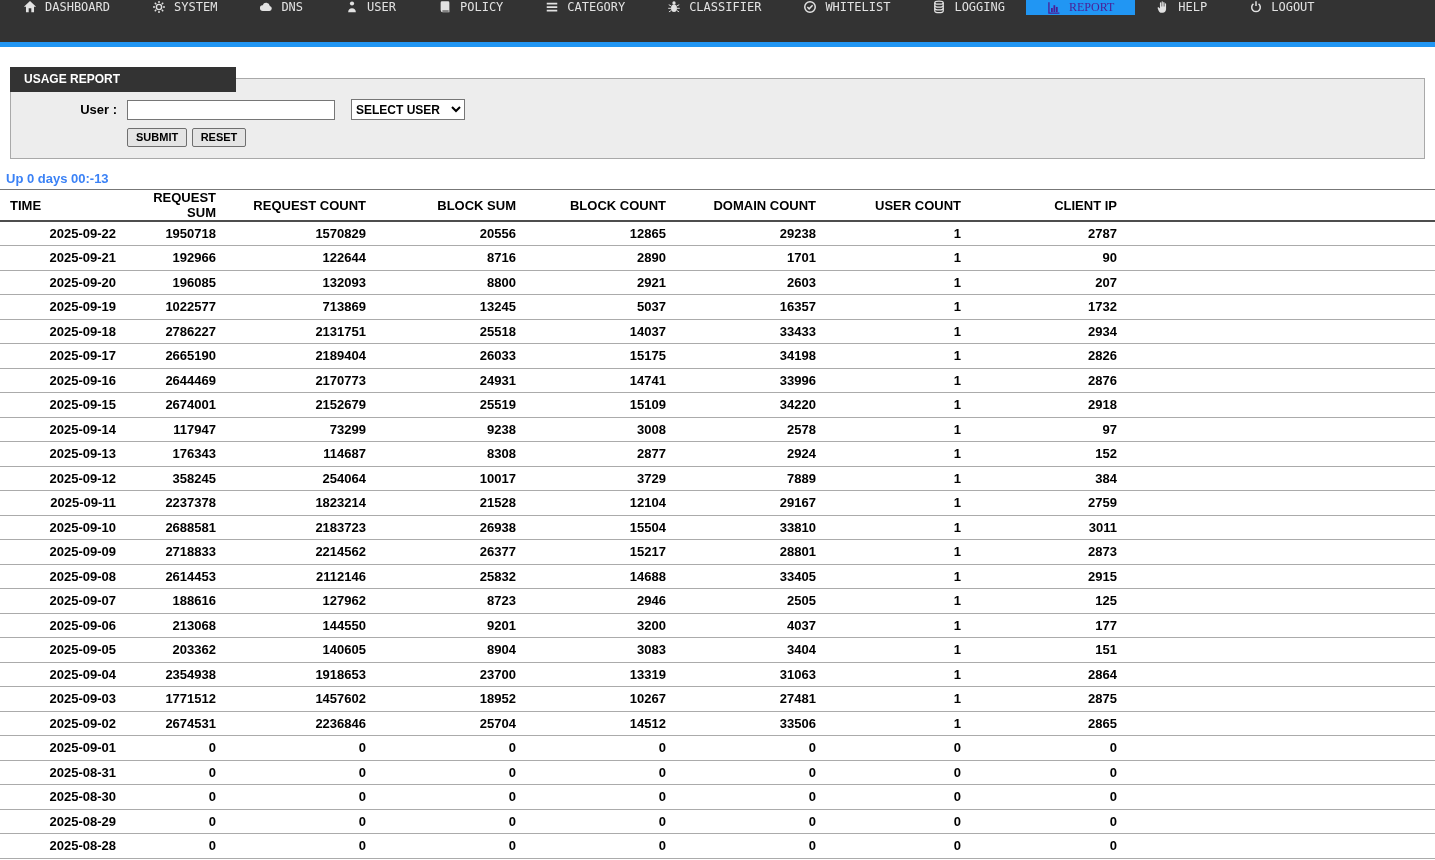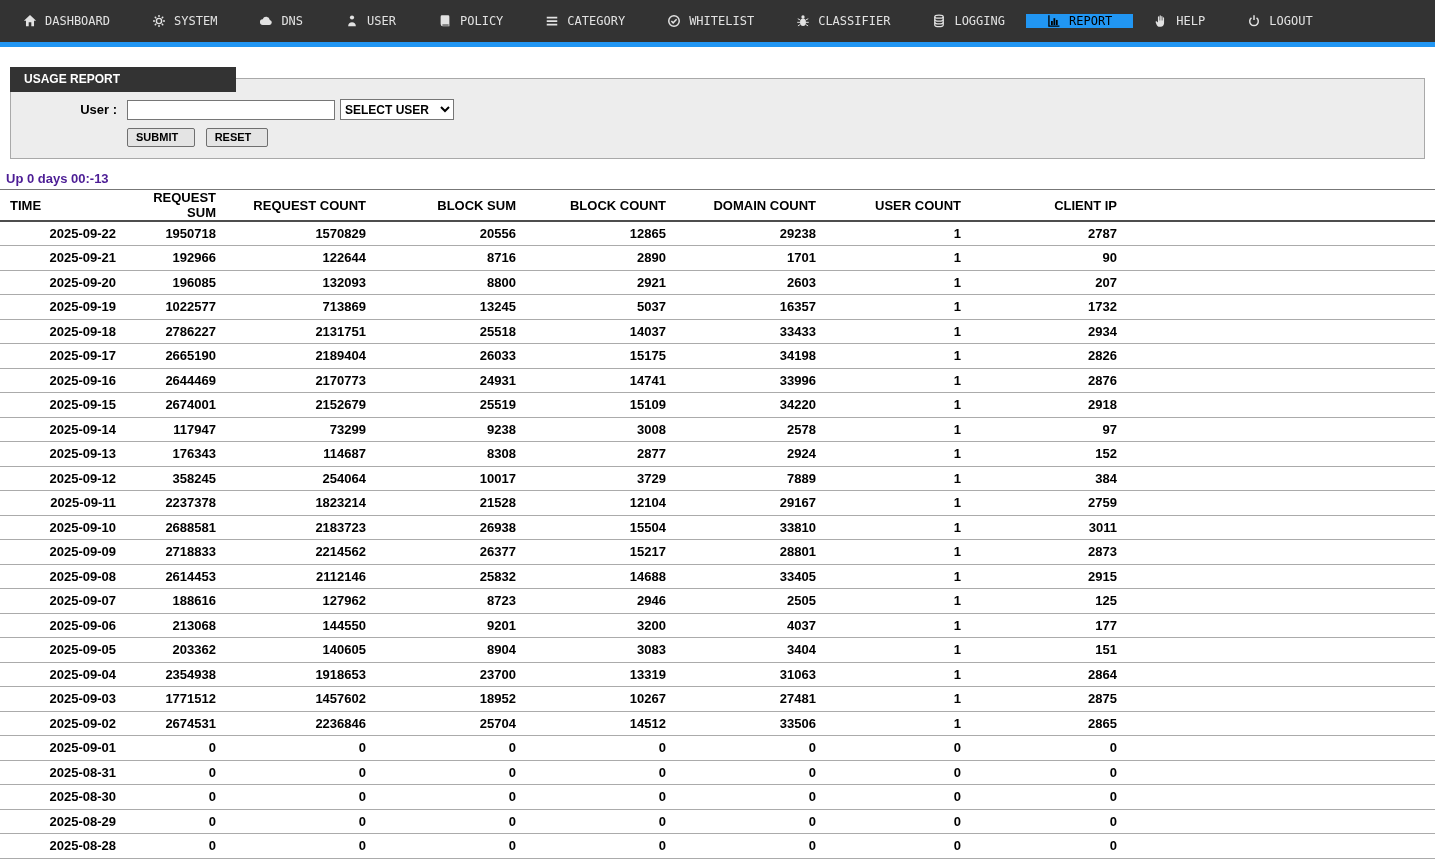--- a/index.html
+++ b/index.html
@@ -5,31 +5,31 @@
   * { box-sizing: border-box; }
   html, body { margin: 0; padding: 0; }
   body {
     width: 1435px; height: 860px; overflow: hidden;
     background: #ffffff;
     font-family: "Liberation Sans", sans-serif;
   }
 
   
   .nav {
-    display: flex; align-items: center;
+    display: flex; align-items: flex-start;
     height: 42px; background: #333333;
     font-family: "DejaVu Sans Mono", monospace;
     font-size: 12px; color: #e2e2e2;
     padding-left: 2px;
   }
   .nav-item {
     display: flex; align-items: center; gap: 8px;
     padding: 0 21px; white-space: nowrap; cursor: pointer;
   }
-  .nav-item.active { background: #2196f3; color: #000000; }
+  .nav-item.active { background: #2196f3; color: #4c1d95; font-family: Liberation Serif, serif; }
   .nav-item .icon { display: inline-flex; width: 14px; height: 14px; }
   .nav-item .icon svg { width: 14px; height: 14px; }
   .nav-strip { height: 5px; background: #2196f3; }
 
   
   .panel {
     position: relative;
     margin: 31px 10px 0 10px;
     border: 1px solid #a9a9a9;
     background: #ededed;
@@ -46,36 +46,36 @@
   .form-row label {
     display: inline-block; width: 96px; text-align: right;
     font-size: 13px; font-weight: bold; color: #000;
   }
   .form-row input[type="text"] {
     width: 208px; height: 20px; margin-left: 10px;
     border: 1px solid #767676; background: #ffffff;
     font: 13px "Liberation Sans", sans-serif; padding: 0 3px;
   }
   .form-row select {
-    height: 21px; margin-left: 5px; min-width: 114px;
+    height: 21px; margin-left: 16px; min-width: 114px;
     font: bold 12px "Liberation Sans", sans-serif;
     border: 1px solid #767676; background: #ffffff;
   }
   .buttons-row { margin: 7px 0 0 106px; }
   .buttons-row button {
     font: bold 11px "Liberation Sans", sans-serif;
-    padding: 2px 16px 3px 8px; margin-right: 6px;
+    padding: 2px 8px 3px 8px; 
     border: 1px solid #6f6f6f; background: #e4e4e4;
     border-radius: 2px; cursor: pointer;
   }
 
   
   .status {
     margin: 12px 0 3px 6px;
-    font-size: 13px; font-weight: bold; color: #4c1d95;
+    font-size: 13px; font-weight: bold; color: #3b82f6;
   }
 
   
   table.usage {
     width: 100%; border-collapse: collapse; table-layout: fixed;
     font-size: 13px; font-weight: bold; color: #000;
   }
   table.usage thead th {
     border-top: 1px solid #777777;
     border-bottom: 2px solid #4d4d4d;
@@ -143,37 +143,37 @@
       <span class="icon">
         <svg viewBox="0 0 16 16" aria-hidden="true">
           <path fill="currentColor" d="M2 3h12v2H2zM2 7h12v2H2zM2 11h12v2H2z"></path>
         </svg>
       </span>
       <span>CATEGORY</span>
     </div>
     <div class="nav-item">
       <span class="icon">
         <svg viewBox="0 0 16 16" aria-hidden="true">
-          <circle cx="8" cy="8" r="6" fill="none" stroke="currentColor" stroke-width="1.7"></circle>
-          <path d="M5 8.1l2 2 4-4.2" fill="none" stroke="currentColor" stroke-width="1.7"></path>
-        </svg>
-      </span>
-      <span>WHITELIST</span>
-    </div>
-    <div class="nav-item">
-      <span class="icon">
-        <svg viewBox="0 0 16 16" aria-hidden="true">
           <ellipse fill="currentColor" cx="8" cy="9.3" rx="3.4" ry="4.3"></ellipse>
           <circle fill="currentColor" cx="8" cy="3.4" r="1.9"></circle>
           <g stroke="currentColor" stroke-width="1.1">
             <path d="M4.8 6.8 2 5.4M4.6 9.5H1.4M4.8 12 2.2 13.6M11.2 6.8 14 5.4M11.4 9.5h3.2M11.2 12l2.6 1.6"></path>
           </g>
         </svg>
       </span>
       <span>CLASSIFIER</span>
+    </div>
+    <div class="nav-item">
+      <span class="icon">
+        <svg viewBox="0 0 16 16" aria-hidden="true">
+          <circle cx="8" cy="8" r="6" fill="none" stroke="currentColor" stroke-width="1.7"></circle>
+          <path d="M5 8.1l2 2 4-4.2" fill="none" stroke="currentColor" stroke-width="1.7"></path>
+        </svg>
+      </span>
+      <span>WHITELIST</span>
     </div>
     <div class="nav-item">
       <span class="icon">
         <svg viewBox="0 0 16 16" aria-hidden="true">
           <g stroke="currentColor" stroke-width="1.5" fill="none">
             <ellipse cx="8" cy="3" rx="4.8" ry="1.8"></ellipse>
             <path d="M3.2 3v9.6c0 1 2.1 1.9 4.8 1.9s4.8-.9 4.8-1.9V3"></path>
             <path d="M3.2 6.2c0 1 2.1 1.9 4.8 1.9s4.8-.9 4.8-1.9M3.2 9.4c0 1 2.1 1.9 4.8 1.9s4.8-.9 4.8-1.9"></path>
           </g>
         </svg>

